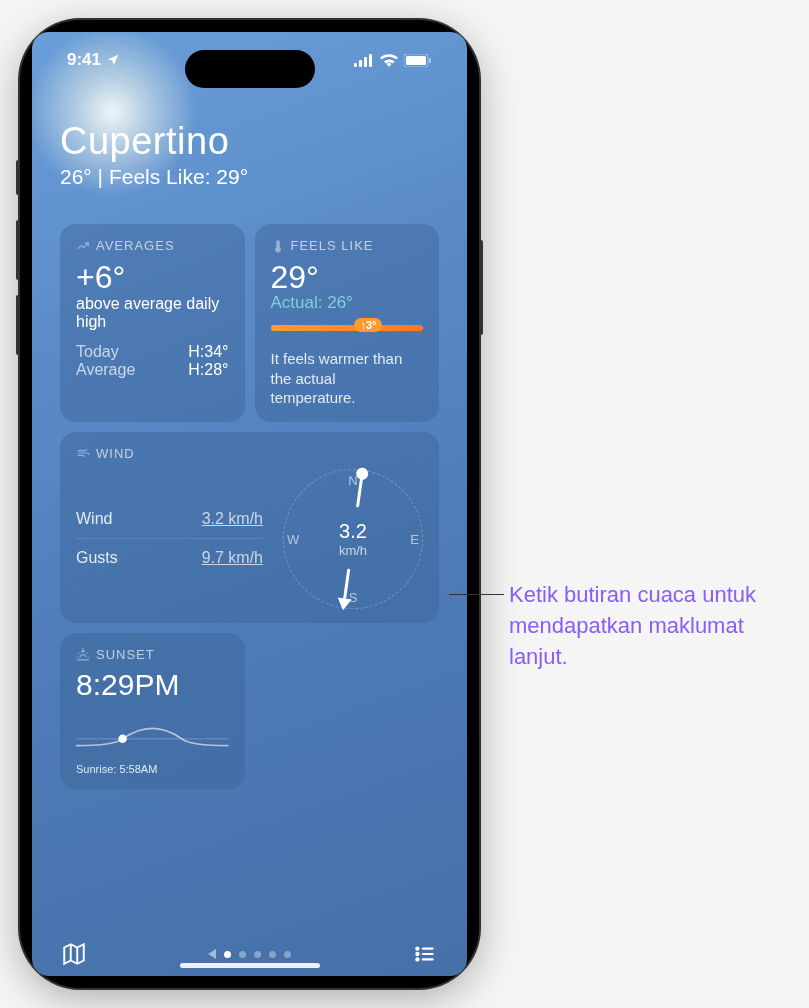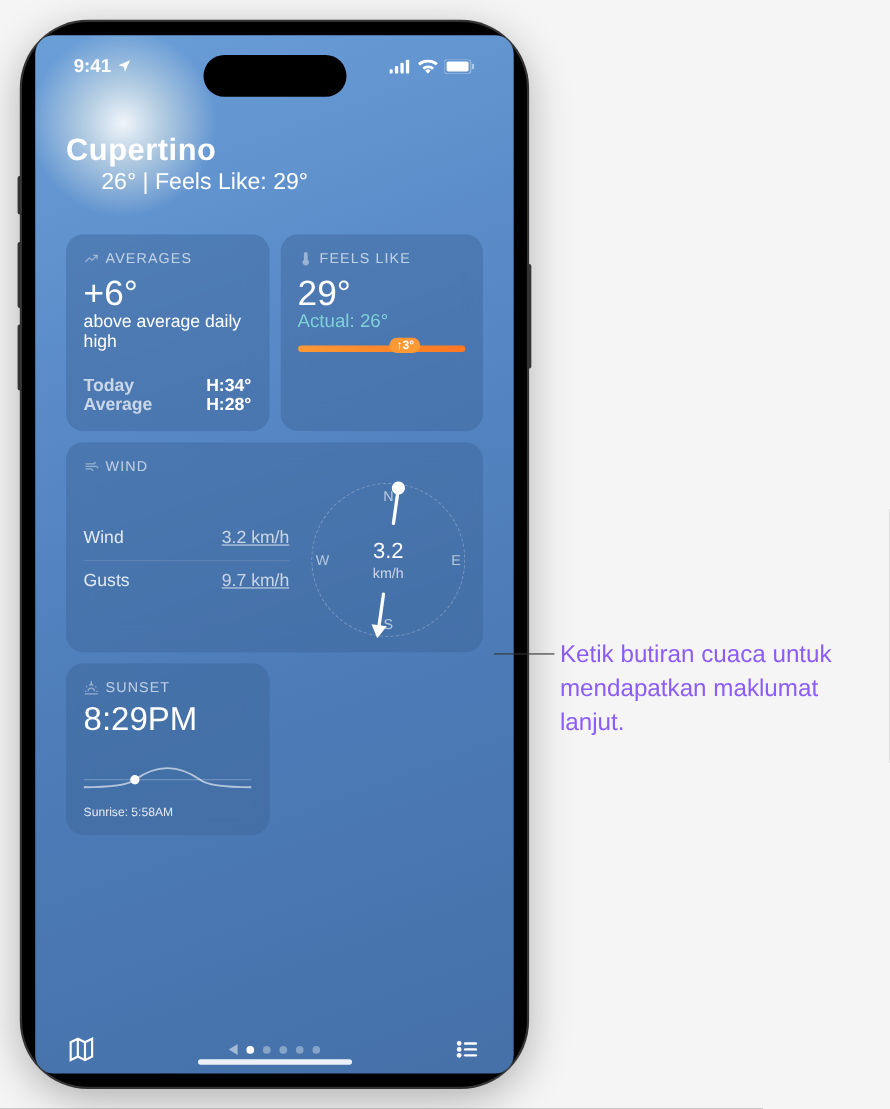--- a/index.html
+++ b/index.html
@@ -103,30 +103,29 @@
       gap: 6px;
     }
 
     .content {
       padding: 50px 28px 0;
       position: relative;
       z-index: 5;
     }
 
     .location-title {
-      font-size: 28px;
-      font-weight: 700;
+      font-size: 38px;
+      font-weight: 400;
       letter-spacing: 0.5px;
     }
 
     .temp-line {
       font-size: 21px;
       font-weight: 500;
       margin-top: 2px;
-      margin-left: 32px;
     }
 
     .cards-area {
       margin-top: 35px;
       display: flex;
       flex-direction: column;
       gap: 10px;
     }
 
     .card {
@@ -169,23 +168,22 @@
       margin-top: 2px;
     }
 
     .actual-text {
       color: #7fd0d8;
       font-size: 17px;
       font-weight: 500;
     }
 
     .avg-rows {
-      margin-top: 22px;
+      margin-top: 12px;
       font-size: 16px;
-      font-weight: bold;
     }
 
     .avg-row {
       display: flex;
       justify-content: space-between;
       color: rgba(255,255,255,0.7);
     }
     .avg-row span:last-child { color: #fff; }
 
     .feels-bar {
@@ -511,20 +509,21 @@
               <svg width="14" height="14" viewBox="0 0 24 24" fill="rgba(255,255,255,0.65)">
                   <path d="M12 2c-1.7 0-3 1.3-3 3v9c-1.2 1-2 2.4-2 4 0 2.8 2.2 5 5 5s5-2.2 5-5c0-1.6-.8-3-2-4V5c0-1.7-1.3-3-3-3z"></path>
                 </svg>
               <span>FEELS LIKE</span>
             </div>
             <div class="big-value">29°</div>
             <div class="actual-text">Actual: 26°</div>
             <div class="feels-bar">
               <div class="feels-marker">↑3°</div>
             </div>
+            <div class="feels-desc">It feels warmer than the actual temperature.</div>
           </div>
         </div>
 
         <div class="card">
           <div class="card-header">
             <svg width="14" height="14" viewBox="0 0 24 24" fill="none" stroke="rgba(255,255,255,0.65)" stroke-width="2">
                 <path d="M3 8h12c2 0 3-1 3-3M3 12h16c2 0 3 1 3 3M3 16h8c2 0 3 1 3 3"></path>
               </svg>
             <span>WIND</span>
           </div>

